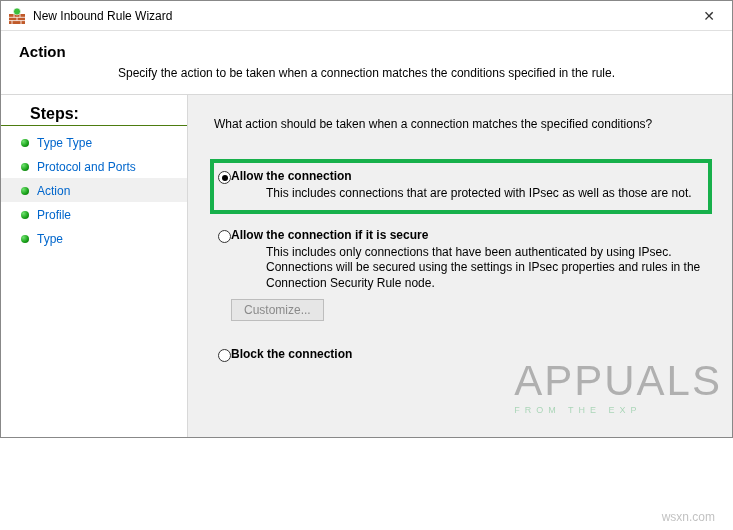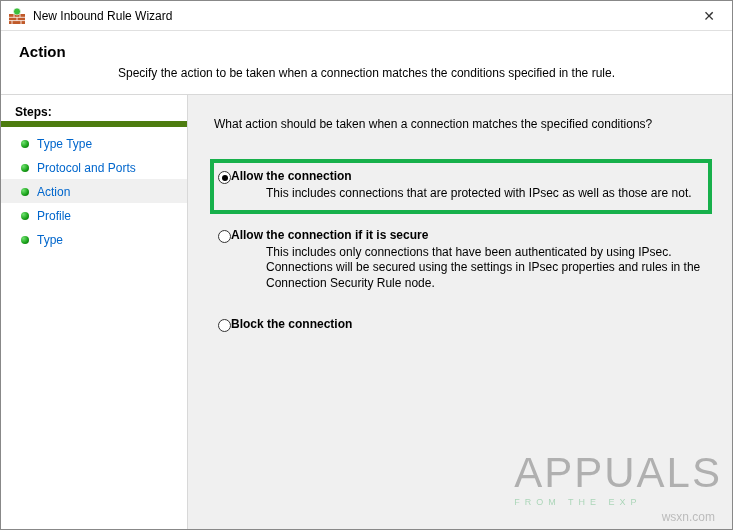--- a/index.html
+++ b/index.html
@@ -8,21 +8,21 @@
     font-size: 12px;
     background: #fff;
     color: #000;
     width: 733px;
     height: 530px;
     overflow: hidden;
     position: relative;
   }
   .window {
     width: 733px;
-    height: 530px;
+    height: 438px;
     border: 1px solid #888;
     background: #fff;
     display: flex;
     flex-direction: column;
   }
   .titlebar {
     height: 30px;
     display: flex;
     align-items: center;
     padding: 0 0 0 8px;
@@ -58,23 +58,23 @@
   .sidebar {
     width: 187px;
     background: #fff;
     border-right: 1px solid #d8d8d8;
     padding: 8px 0 0 0;
     display: flex;
     flex-direction: column;
   }
   .steps-label {
     font-weight: 700;
-    font-size: 12px;
-    padding: 2px 14px 2px 14px;
-    border-bottom: 6px solid #4d7c0f;
+    font-size: 16px;
+    padding: 2px 14px 2px 29px;
+    border-bottom: 1px solid #4d7c0f;
     margin-bottom: 4px;
   }
   .step {
     display: flex;
     align-items: center;
     gap: 8px;
     padding: 6px 12px 4px 20px;
     font-size: 12px;
     color: #0066cc;
     cursor: default;
@@ -225,20 +225,21 @@
           <div class="opt-title">Allow the connection</div>
           <div class="opt-desc">This includes connections that are protected with IPsec as well as those are not.</div>
         </div>
       </div>
 
       <div class="opt">
         <span class="radio"></span>
         <div class="opt-body">
           <div class="opt-title">Allow the connection if it is secure</div>
           <div class="opt-desc">This includes only connections that have been authenticated by using IPsec. Connections will be secured using the settings in IPsec properties and rules in the Connection Security Rule node.</div>
+          <button class="customize-btn" disabled="">Customize...</button>
         </div>
       </div>
 
       <div class="opt">
         <span class="radio"></span>
         <div class="opt-body">
           <div class="opt-title">Block the connection</div>
         </div>
       </div>
 

